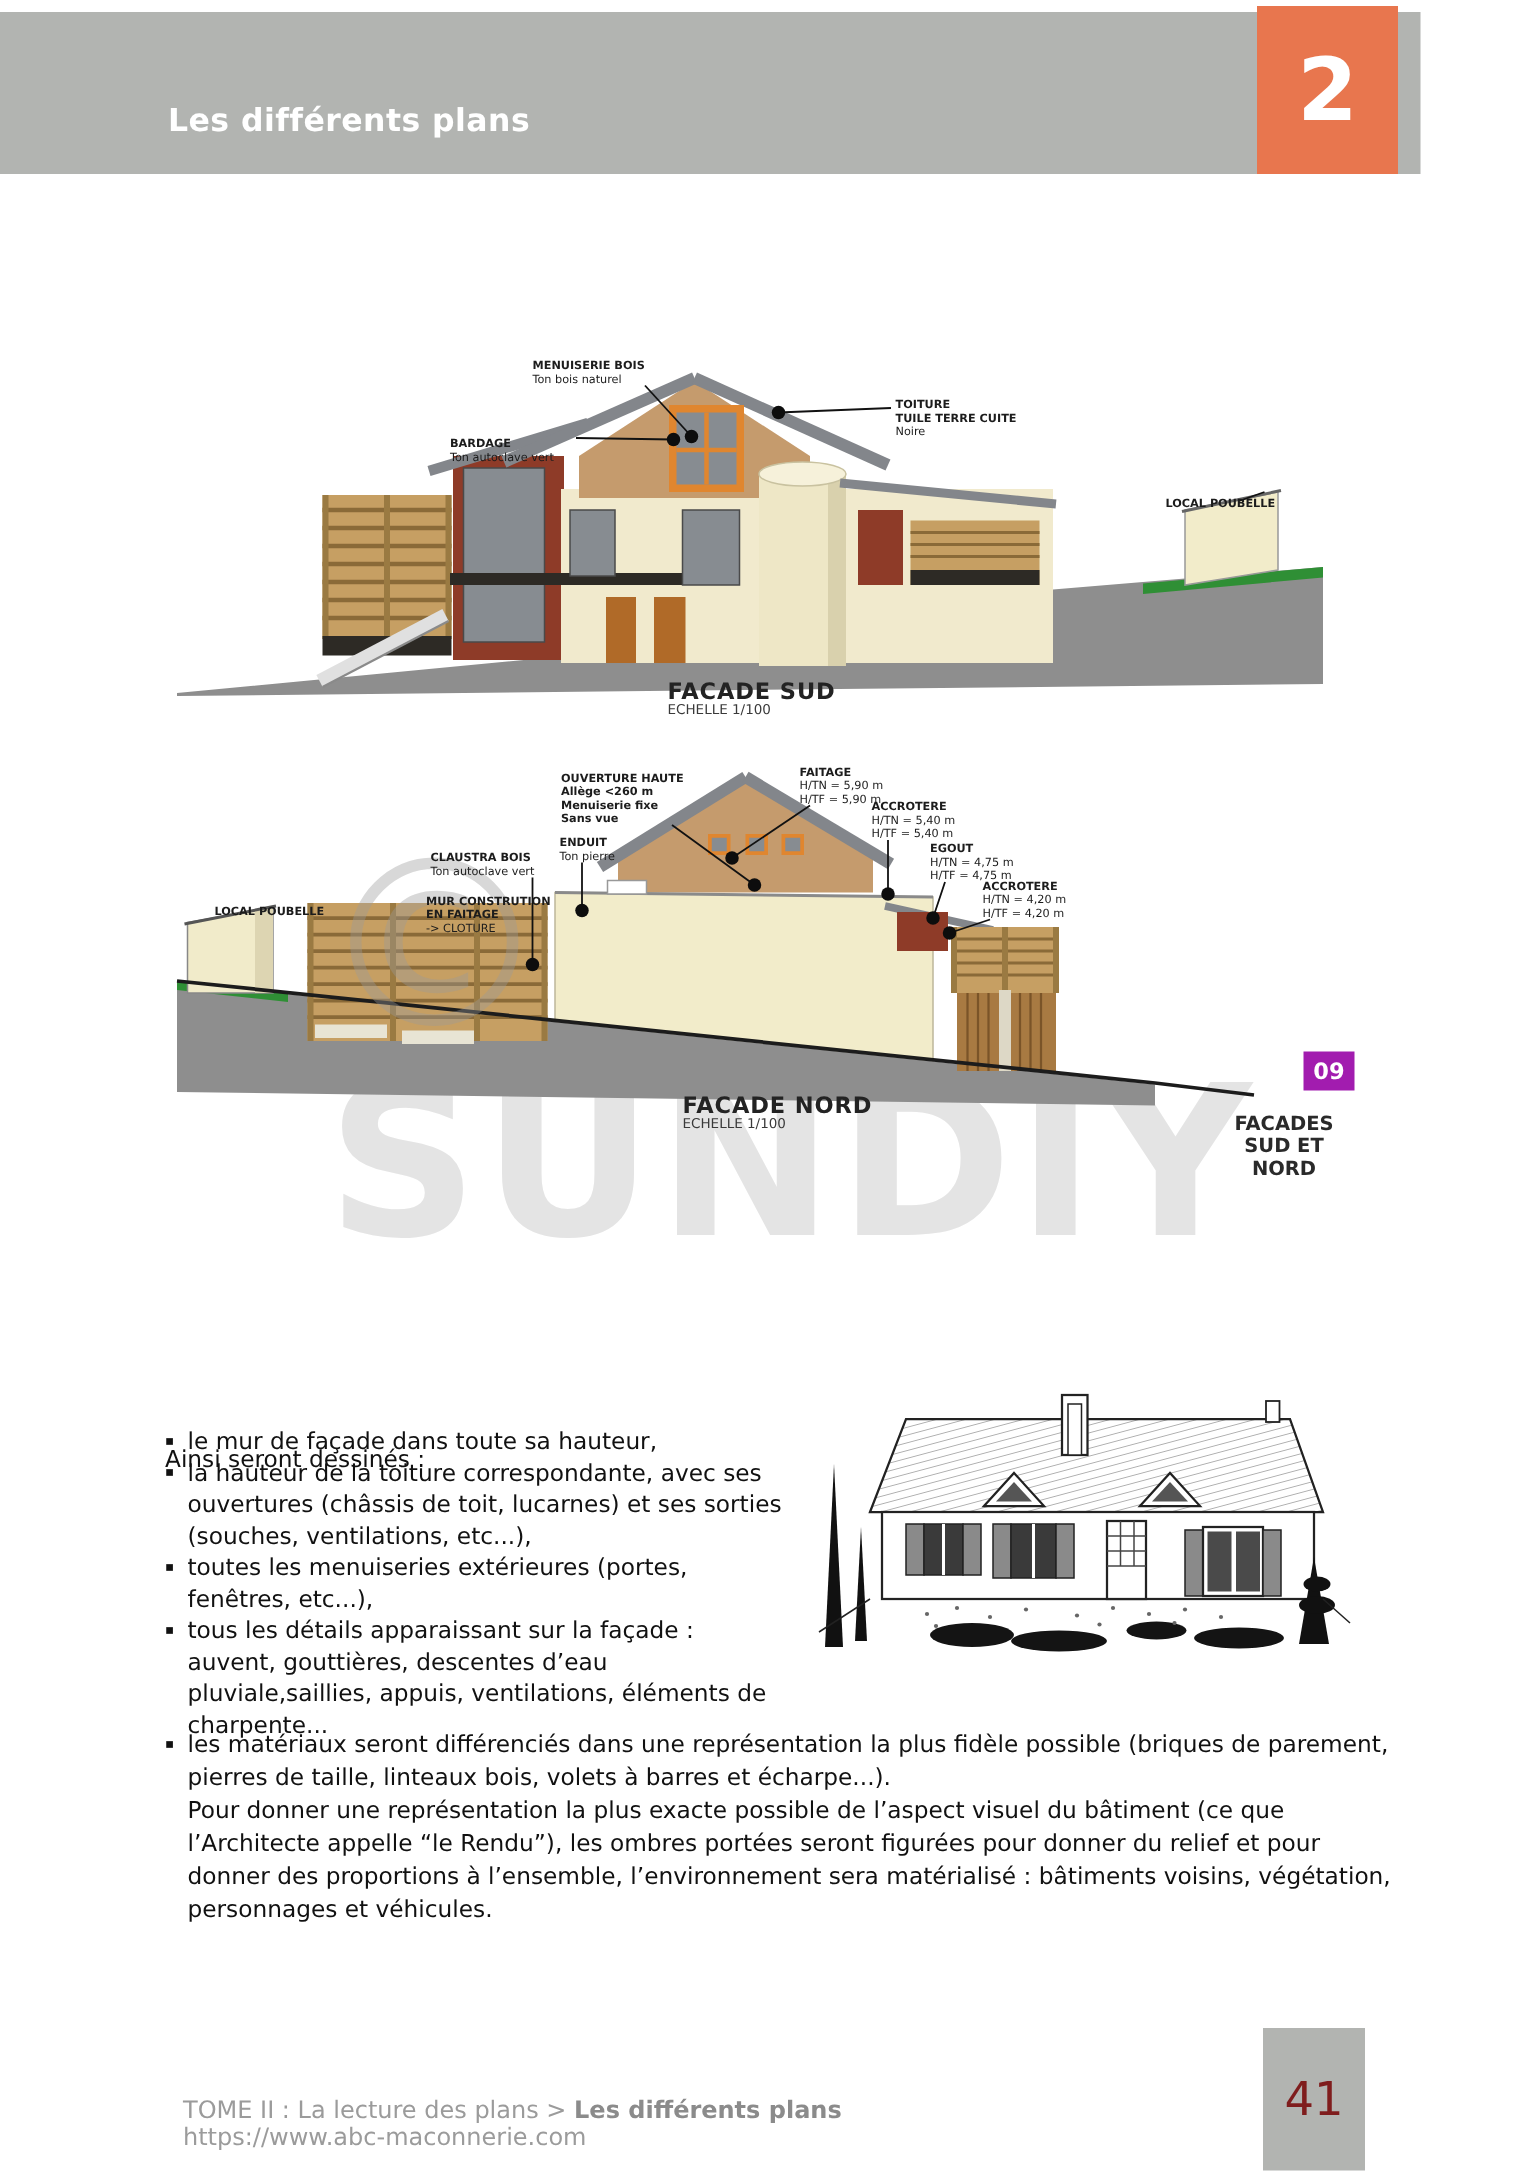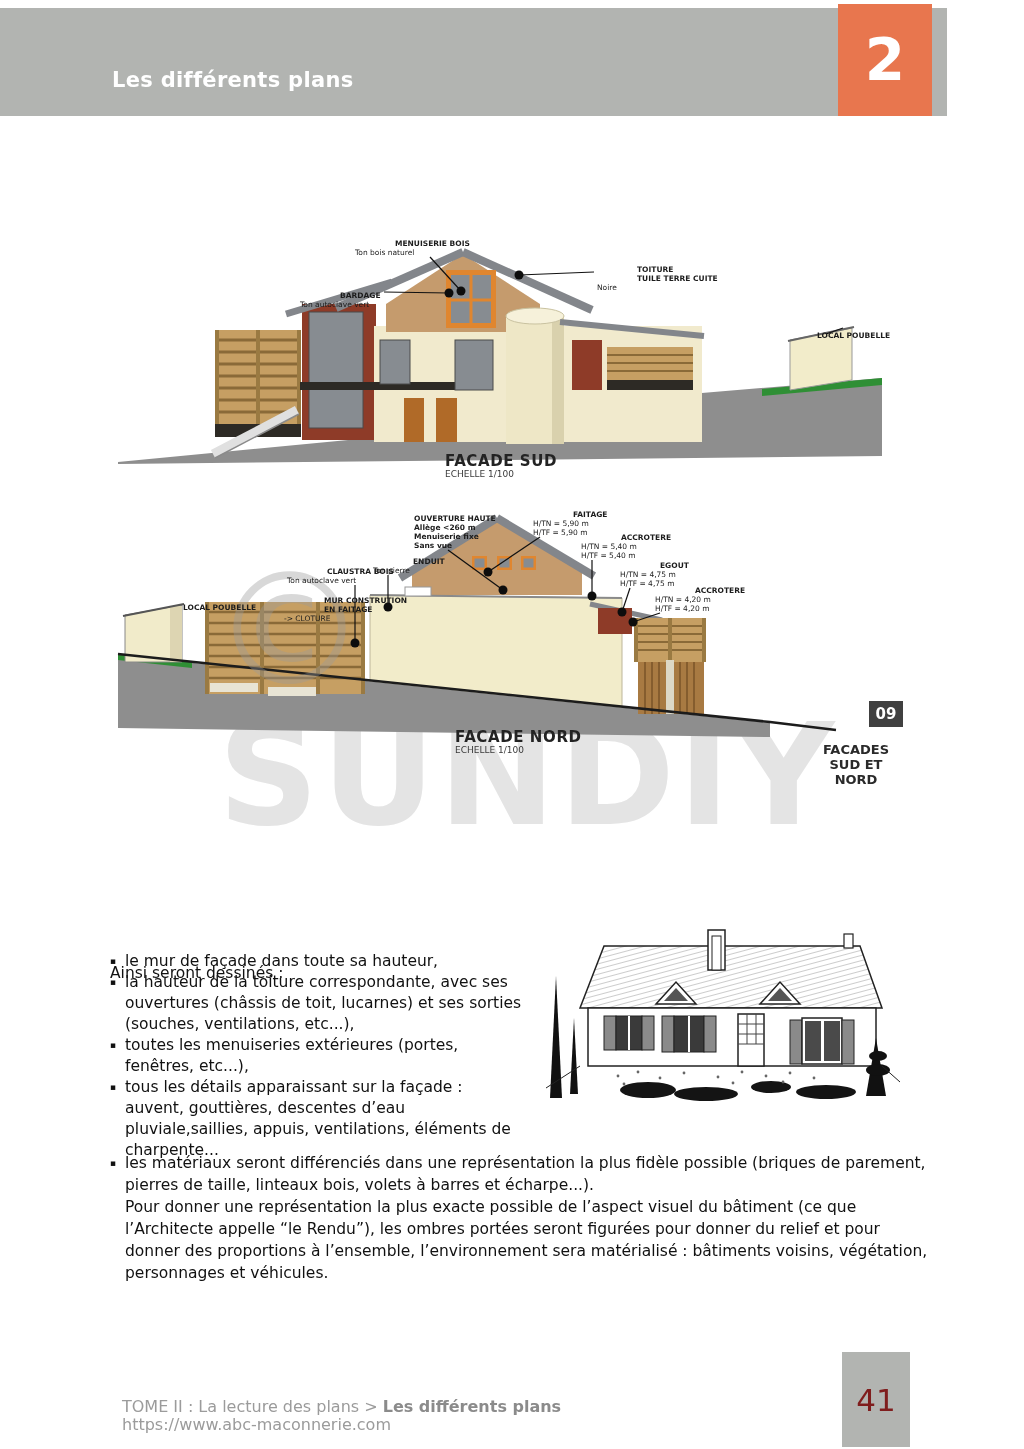--- a/index.html
+++ b/index.html
@@ -9,24 +9,24 @@
 
   
   .banner{position:absolute;left:0;top:8px;width:947px;height:108px;background:#b2b4b1;}
   .page-title{position:absolute;left:112px;top:68px;font-size:21px;font-weight:bold;color:#ffffff;letter-spacing:.3px;}
   .chapter-box{position:absolute;left:838px;top:4px;width:94px;height:112px;background:#e8764e;
                display:flex;align-items:center;justify-content:center;}
   .chapter-num{font-size:58px;font-weight:bold;color:#ffffff;}
 
   
   .ann{position:absolute;font-size:7.5px;line-height:9px;color:#1c1c1c;white-space:nowrap;z-index:6;}
-  .ann .t{font-weight:bold;margin-left:40px;}
+  .ann .t{font-weight:bold;}
   .cap-t{position:absolute;font-size:15px;font-weight:bold;color:#232323;letter-spacing:.6px;z-index:6;}
   .cap-s{position:absolute;font-size:9px;color:#3a3a3a;z-index:6;}
-  .badge{position:absolute;left:869px;top:701px;width:34px;height:26px;background:#404040;color:#fff;
+  .badge{position:absolute;left:869px;top:701px;width:34px;height:26px;background:#a21caf;color:#fff;
          display:flex;align-items:center;justify-content:center;font-size:15px;font-weight:bold;z-index:6;}
   .plan-cap{position:absolute;left:806px;top:742px;width:100px;text-align:center;font-size:13px;
             font-weight:bold;color:#2a2a2a;line-height:15px;z-index:6;}
 
   
   .wm-c{position:absolute;left:212px;top:553px;font-size:155px;line-height:1;color:#9a9a9a;opacity:.38;z-index:5;}
   .wm-s{position:absolute;left:218px;top:706px;font-size:140px;line-height:1;font-weight:bold;
         color:#e4e4e4;letter-spacing:3px;z-index:1;}
 
   svg.fig{position:absolute;z-index:2;}

